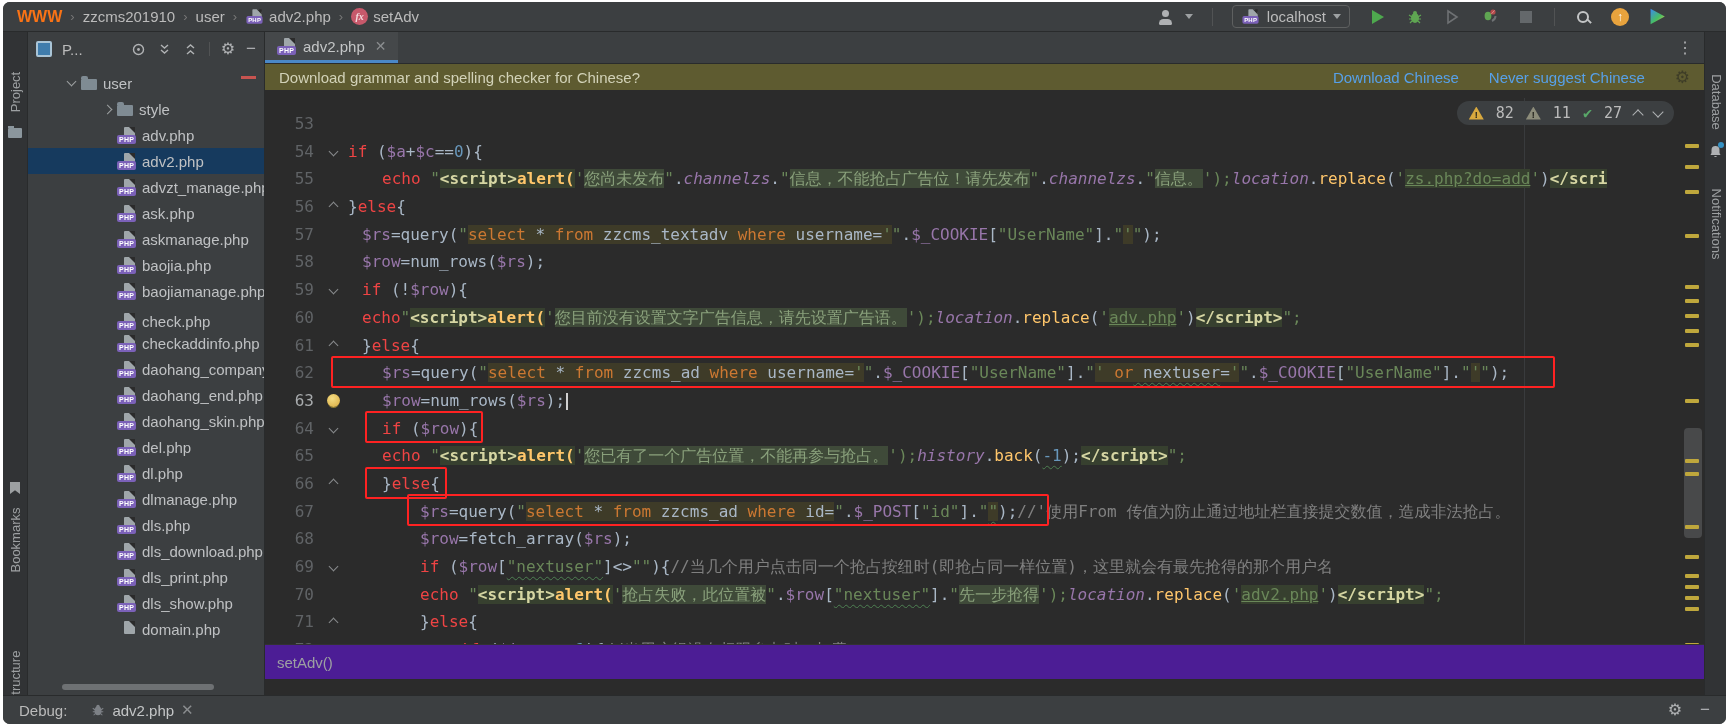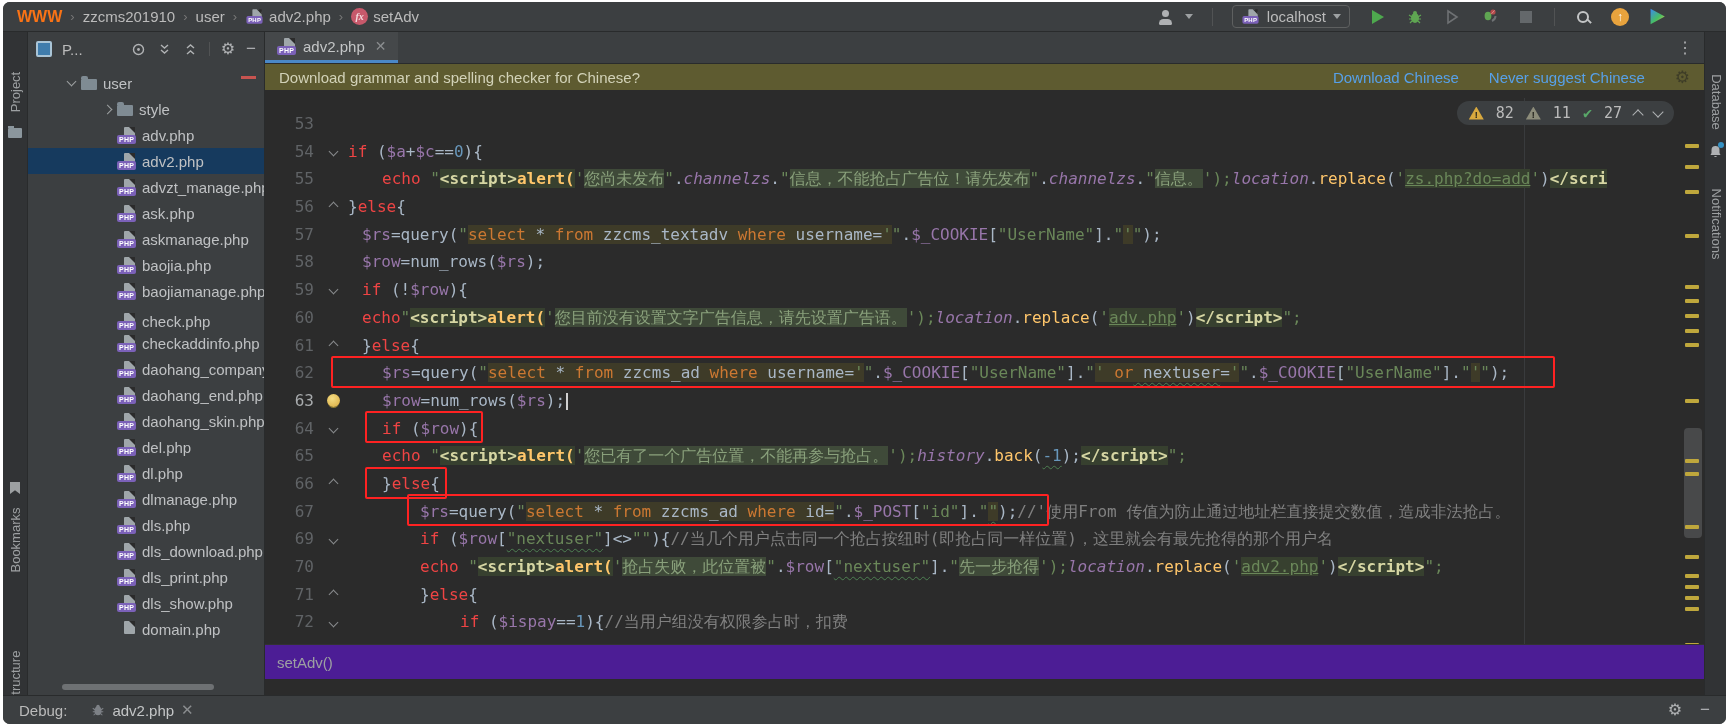--- a/index.html
+++ b/index.html
@@ -466,20 +466,21 @@
           <div class="crow"><span class="gnum">58</span><span class="gfold"></span><span class="ctext" style="padding-left: 14px;"><span class="tk-v">$row</span><span class="tk-p">=num_rows(</span><span class="tk-v">$rs</span><span class="tk-p">);</span></span></div>
           <div class="crow"><span class="gnum">59</span><span class="gfold"><span class="fmark d"></span></span><span class="ctext" style="padding-left: 14px;"><span class="tk-k">if</span><span class="tk-p"> (!</span><span class="tk-v">$row</span><span class="tk-p">){</span></span></div>
           <div class="crow"><span class="gnum">60</span><span class="gfold"></span><span class="ctext" style="padding-left: 14px;"><span class="tk-k">echo</span><span class="tk-s">"</span><span class="tk-t">&lt;script&gt;</span><span class="tk-f">alert(</span><span class="tk-s">'</span><span class="tk-z">您目前没有设置文字广告信息，请先设置广告语。</span><span class="tk-s">');</span><span class="tk-i">location</span><span class="tk-p">.</span><span class="tk-f2">replace</span><span class="tk-p">(</span><span class="tk-s">'</span><span class="tk-l">adv.php</span><span class="tk-s">'</span><span class="tk-p">)</span><span class="tk-t">&lt;/script&gt;</span><span class="tk-s">";</span></span></div>
           <div class="crow"><span class="gnum">61</span><span class="gfold"><span class="fmark u"></span></span><span class="ctext" style="padding-left: 14px;"><span class="tk-p">}</span><span class="tk-k">else</span><span class="tk-p">{</span></span></div>
           <div class="crow"><span class="gnum">62</span><span class="gfold"></span><span class="ctext" style="padding-left: 34px;"><span class="tk-v">$rs</span><span class="tk-p">=query(</span><span class="tk-s">"</span><span class="tk-q">select</span><span class="tk-qp"> * </span><span class="tk-q">from</span><span class="tk-qp"> zzcms_ad </span><span class="tk-q">where</span><span class="tk-qp"> username=</span><span class="tk-qs">'</span><span class="tk-s">"</span><span class="tk-p">.</span><span class="tk-v">$_COOKIE</span><span class="tk-p">[</span><span class="tk-s">"UserName"</span><span class="tk-p">].</span><span class="tk-s">"</span><span class="tk-qs">' </span><span class="tk-q">or</span><span class="tk-qp wave"> nextuser</span><span class="tk-qp">=</span><span class="tk-qs">'</span><span class="tk-s">"</span><span class="tk-p">.</span><span class="tk-v">$_COOKIE</span><span class="tk-p">[</span><span class="tk-s">"UserName"</span><span class="tk-p">].</span><span class="tk-s">"</span><span class="tk-qs">'</span><span class="tk-s">"</span><span class="tk-p">);</span></span></div>
           <div class="crow"><span class="gnum cur">63</span><span class="gfold"><span class="bulb"></span></span><span class="ctext" style="padding-left: 34px;"><span class="tk-v">$row</span><span class="tk-p">=num_rows(</span><span class="tk-v">$rs</span><span class="tk-p">);</span><span class="caret"></span></span></div>
           <div class="crow"><span class="gnum">64</span><span class="gfold"><span class="fmark d"></span></span><span class="ctext" style="padding-left: 34px;"><span class="tk-k">if</span><span class="tk-p"> (</span><span class="tk-v">$row</span><span class="tk-p">){</span></span></div>
           <div class="crow"><span class="gnum">65</span><span class="gfold"></span><span class="ctext" style="padding-left: 34px;"><span class="tk-k">echo </span><span class="tk-s">"</span><span class="tk-t">&lt;script&gt;</span><span class="tk-f">alert(</span><span class="tk-s">'</span><span class="tk-z">您已有了一个广告位置，不能再参与抢占。</span><span class="tk-s">');</span><span class="tk-i">history</span><span class="tk-p">.</span><span class="tk-f2">back</span><span class="tk-p">(</span><span class="tk-n wave">-1</span><span class="tk-p">);</span><span class="tk-t">&lt;/script&gt;</span><span class="tk-s">";</span></span></div>
           <div class="crow"><span class="gnum">66</span><span class="gfold"><span class="fmark u"></span></span><span class="ctext" style="padding-left: 34px;"><span class="tk-p">}</span><span class="tk-k">else</span><span class="tk-p">{</span></span></div>
           <div class="crow"><span class="gnum">67</span><span class="gfold"></span><span class="ctext" style="padding-left: 72px;"><span class="tk-v">$rs</span><span class="tk-p">=query(</span><span class="tk-s">"</span><span class="tk-q">select</span><span class="tk-qp"> * </span><span class="tk-q">from</span><span class="tk-qp"> zzcms_ad </span><span class="tk-q">where</span><span class="tk-qp"> id=</span><span class="tk-s">"</span><span class="tk-p">.</span><span class="tk-v">$_POST</span><span class="tk-p">[</span><span class="tk-s">"id"</span><span class="tk-p">].</span><span class="tk-s">"</span><span class="tk-qs wave">"</span><span class="tk-p">);</span><span class="tk-c">//'使用From 传值为防止通过地址栏直接提交数值，造成非法抢占。</span></span></div>
+          <div class="crow"><span class="gnum">68</span><span class="gfold"></span><span class="ctext" style="padding-left: 72px;"><span class="tk-v">$row</span><span class="tk-p">=fetch_array(</span><span class="tk-v">$rs</span><span class="tk-p">);</span></span></div>
           <div class="crow"><span class="gnum">69</span><span class="gfold"><span class="fmark d"></span></span><span class="ctext" style="padding-left: 72px;"><span class="tk-k">if</span><span class="tk-p"> (</span><span class="tk-v">$row</span><span class="tk-p">[</span><span class="tk-s wave">"nextuser"</span><span class="tk-p">]&lt;&gt;</span><span class="tk-s">""</span><span class="tk-p">){</span><span class="tk-c">//当几个用户点击同一个抢占按纽时(即抢占同一样位置)，这里就会有最先抢得的那个用户名</span></span></div>
           <div class="crow"><span class="gnum">70</span><span class="gfold"></span><span class="ctext" style="padding-left: 72px;"><span class="tk-k">echo </span><span class="tk-s">"</span><span class="tk-t">&lt;script&gt;</span><span class="tk-f">alert(</span><span class="tk-s">'</span><span class="tk-z">抢占失败，此位置被</span><span class="tk-s">"</span><span class="tk-p">.</span><span class="tk-v">$row</span><span class="tk-p">[</span><span class="tk-s wave">"nextuser"</span><span class="tk-p">].</span><span class="tk-s">"</span><span class="tk-z">先一步抢得</span><span class="tk-s">');</span><span class="tk-i">location</span><span class="tk-p">.</span><span class="tk-f2">replace</span><span class="tk-p">(</span><span class="tk-s">'</span><span class="tk-l">adv2.php</span><span class="tk-s">'</span><span class="tk-p">)</span><span class="tk-t">&lt;/script&gt;</span><span class="tk-s">";</span></span></div>
           <div class="crow"><span class="gnum">71</span><span class="gfold"><span class="fmark u"></span></span><span class="ctext" style="padding-left: 72px;"><span class="tk-p">}</span><span class="tk-k">else</span><span class="tk-p">{</span></span></div>
           <div class="crow"><span class="gnum">72</span><span class="gfold"><span class="fmark d"></span></span><span class="ctext" style="padding-left: 112px;"><span class="tk-k">if</span><span class="tk-p"> (</span><span class="tk-v">$ispay</span><span class="tk-p">==</span><span class="tk-n">1</span><span class="tk-p">){</span><span class="tk-c">//当用户组没有权限参占时，扣费</span></span></div>
         </div>
 
       <div class="redbox" style="left:66px;top:258px;width:1224px;height:32px;"></div>
       <div class="redbox" style="left:100px;top:313px;width:118px;height:32px;"></div>
       <div class="redbox" style="left:100px;top:369px;width:82px;height:32px;"></div>
       <div class="redbox" style="left:142px;top:396px;width:642px;height:32px;"></div>

